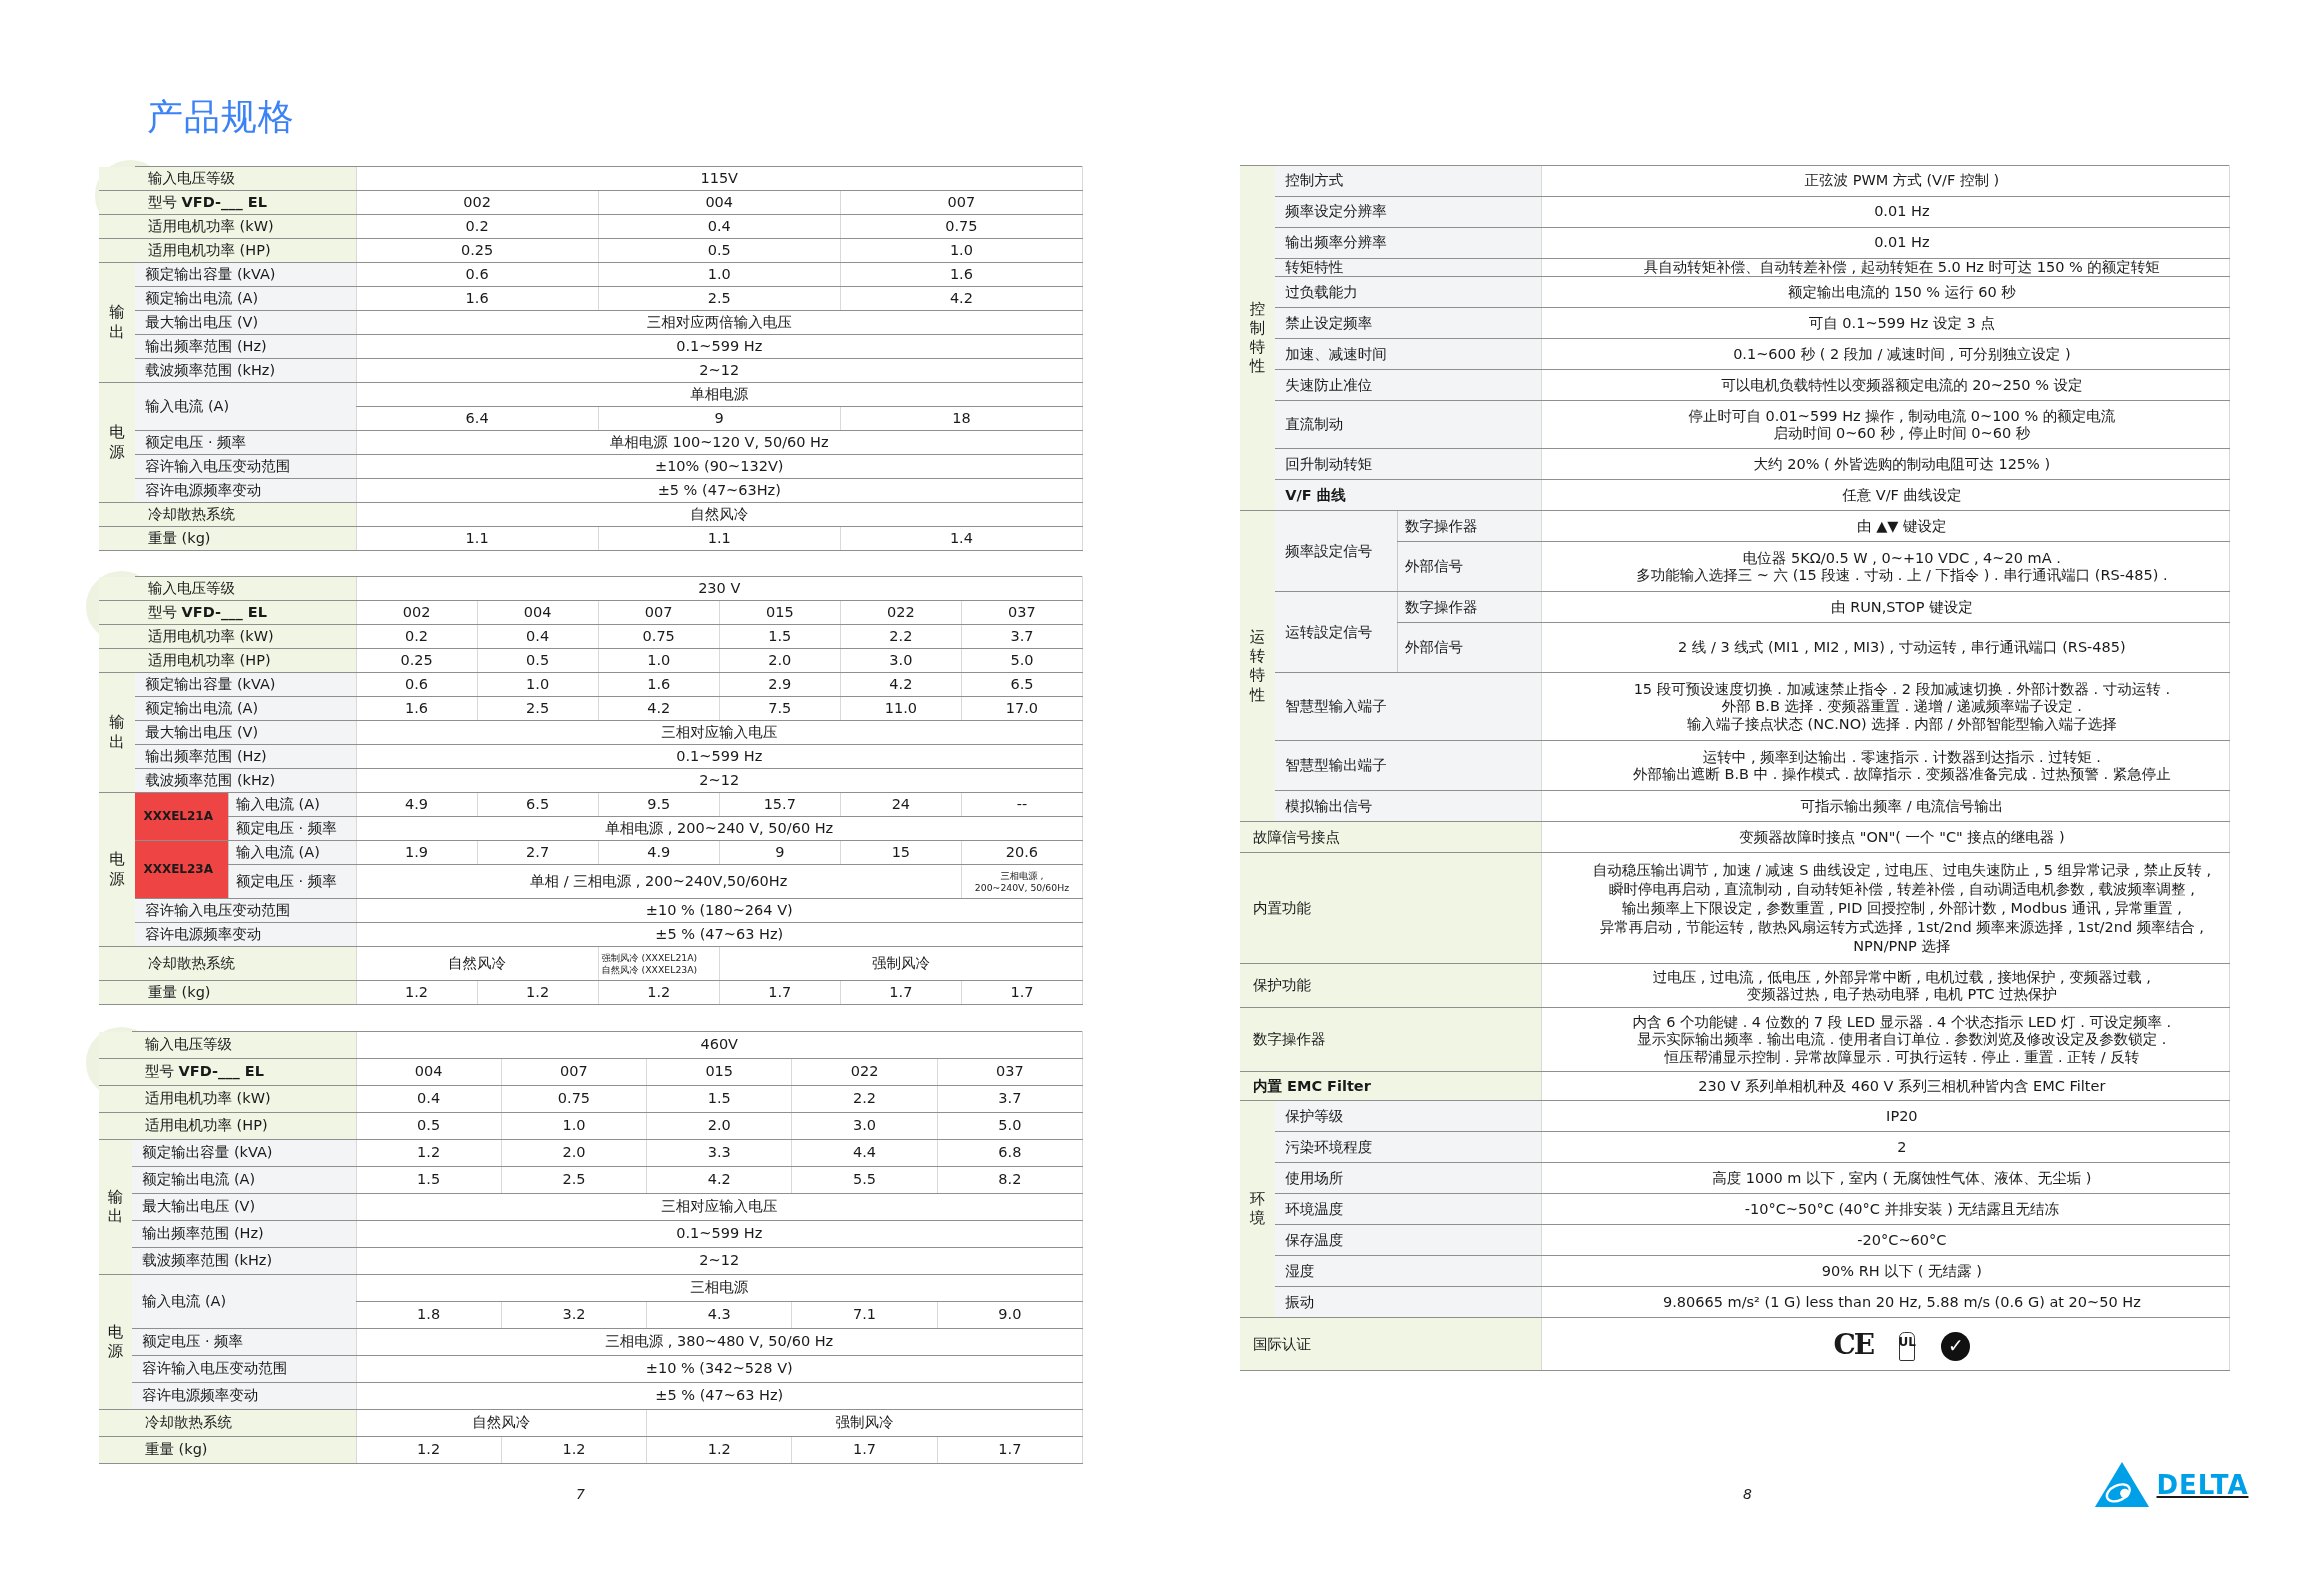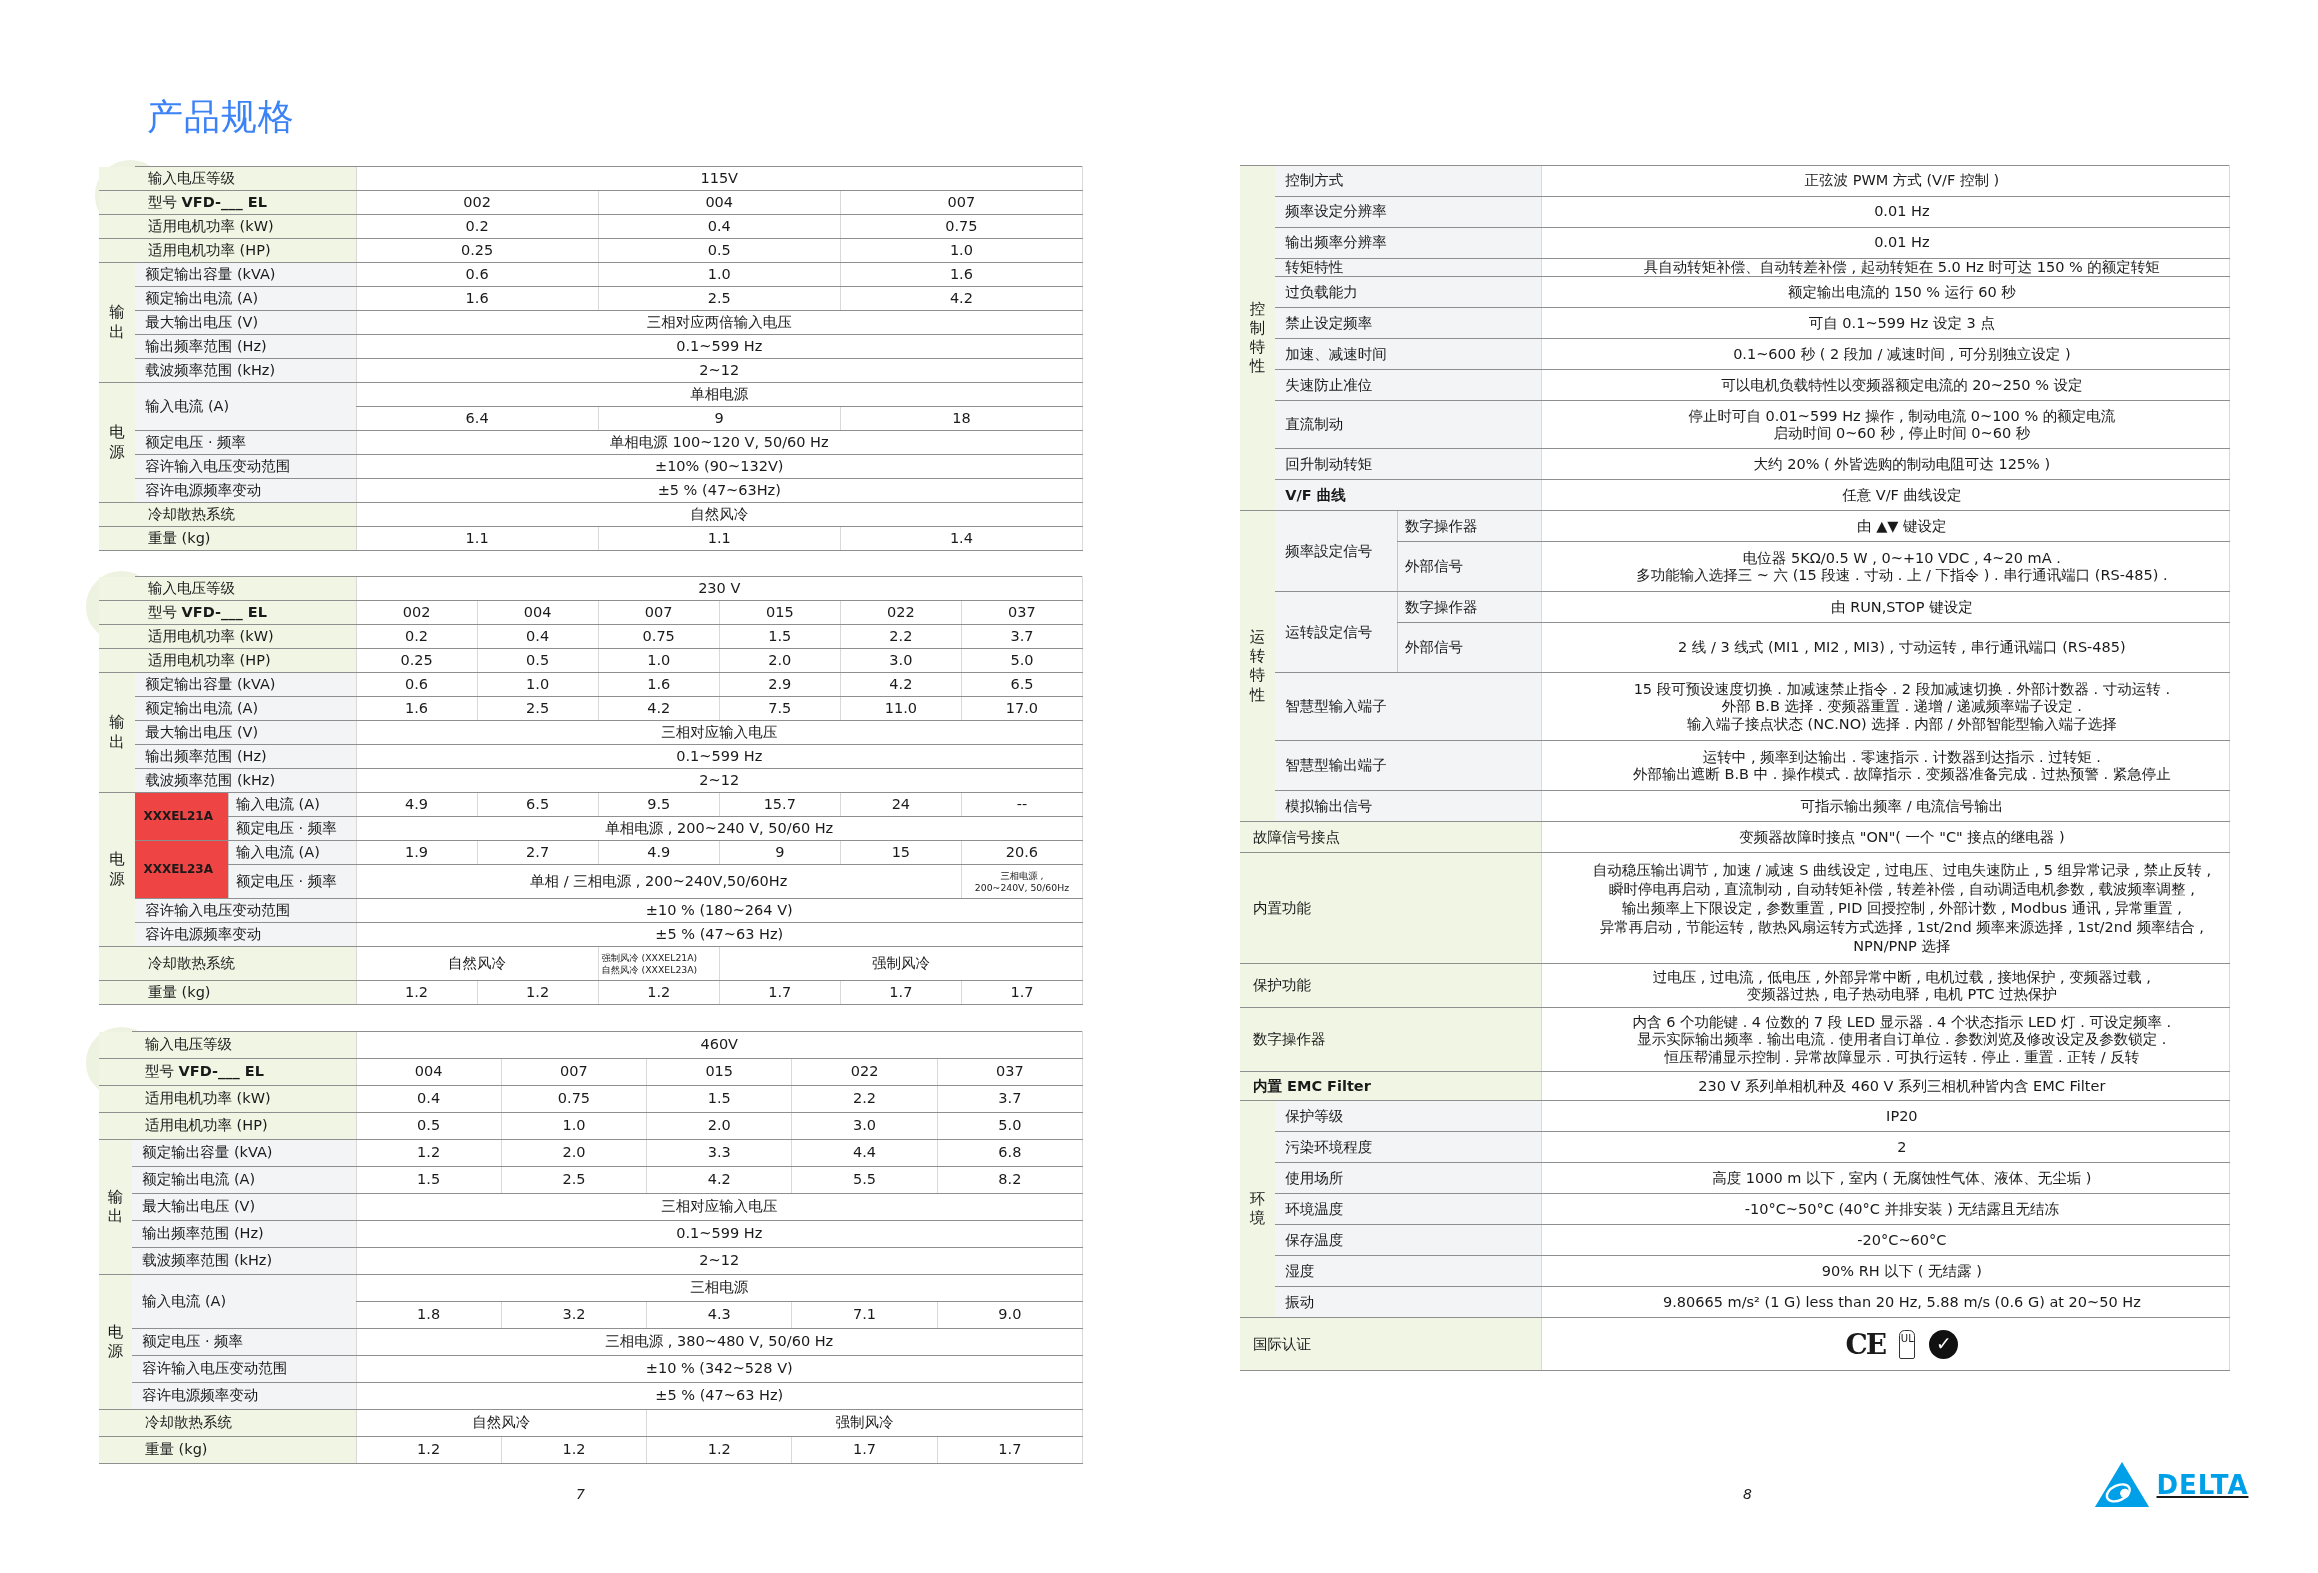--- a/index.html
+++ b/index.html
@@ -16,23 +16,23 @@
   td.sub { background:#ef4444; text-align:left !important; padding-left:8.4px !important; font-weight:bold; font-size:12px; }
   td.lbl2 { background:#f3f4f6; text-align:left !important; padding-left:7.5px !important; border-left:0.5px solid #c8c8c8 !important; }
   td.small { font-size:9.3px; line-height:1.25; }
   .b { font-weight:bold;text-align:center; }
   .badge { position:absolute; width:77px; height:77px; border-radius:50%; background:#eef2e0; border:3.7px solid #ffffff;
            display:flex; align-items:center; justify-content:center; font-weight:bold; font-size:16px; color:#111; box-sizing:border-box; }
   .pageno { position:absolute; font-size:14px; font-style:italic; color:#222; }
   .logo { position:absolute; left:2094px; top:1461px; display:flex; align-items:center;text-decoration:underline; }
   .logo .word { font-family:"DejaVu Sans","Liberation Sans",sans-serif; font-weight:bold; color:#00a0e9; font-size:26px; letter-spacing:0.9px; margin-left:6.5px; }
   .right td.v { text-align:center;padding-left:36px; }
-  .certs { display:flex; justify-content:center; align-items:center; gap:14px; }
+  .certs { display:flex; justify-content:center; align-items:flex-end; gap:26px; }
   .cert-ce { font-size:28px; font-weight:bold; letter-spacing:-1.9px; font-family:"DejaVu Serif",serif; }
-  .cert-ul { width:16px; height:29px; border:1.9px solid #333; border-radius:5.6px 5.6px 1.9px 1.9px; font-size:10px; display:flex; align-items:flex-start; justify-content:center; font-weight:normal; box-sizing:border-box; padding-top:1.9px; }
+  .cert-ul { width:16px; height:29px; border:1.9px solid #333; border-radius:5.6px 5.6px 1.9px 1.9px; font-size:12px; display:flex; align-items:flex-start; justify-content:center; font-weight:bold; box-sizing:border-box; padding-top:1.9px; }
   .cert-c { width:29px; height:29px; border-radius:50%; background:#111; color:#fff; font-size:18.7px; display:flex; align-items:center; justify-content:center; font-weight:bold; }
 </style>
 </head>
 <body>
 
 <div class="title">产品规格</div>
 
 <div class="badge" style="left:92px;top:157px;">115V</div>
 <table class="spec" style="left:99px;top:166px;width:984px;">
   <colgroup>

